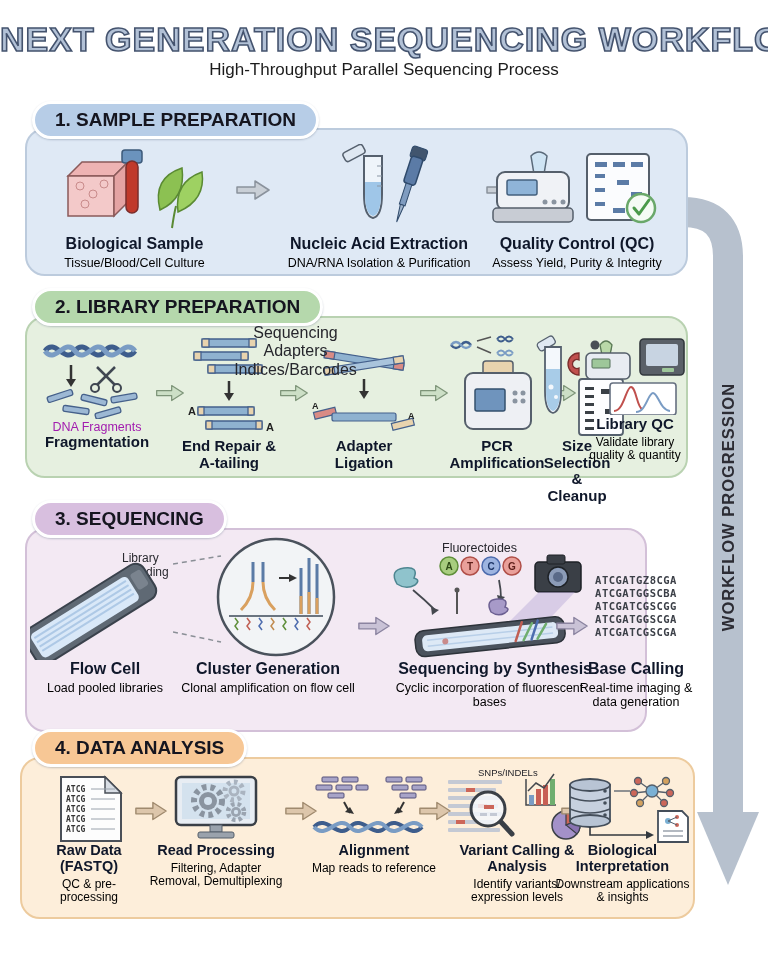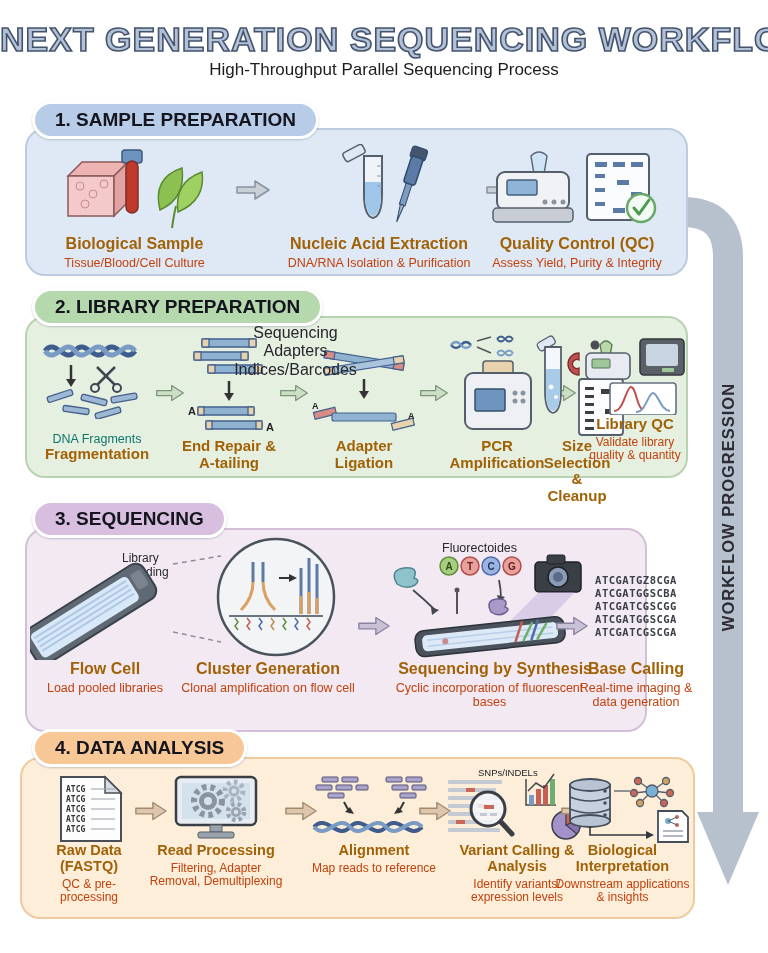--- a/index.html
+++ b/index.html
@@ -4,27 +4,27 @@
 <style>
   html,body{margin:0;padding:0;}
   body{width:768px;height:953px;background:#ffffff;font-family:"Liberation Sans",sans-serif;position:relative;overflow:hidden;}
   .stage{position:absolute;inset:0;}
   .main-title{position:absolute;top:20px;left:0;width:768px;text-align:center;font-size:34px;font-weight:800;letter-spacing:1px;color:#b2c1d6;-webkit-text-stroke:1.6px #44536e;white-space:nowrap;}
   .sub-title{position:absolute;top:60px;left:0;width:768px;text-align:center;font-size:17px;font-weight:500;color:#1c1c1c;}
   .panel{position:absolute;border-radius:20px;background:var(--panel);border:2px solid var(--border);box-sizing:border-box;z-index:2;}
   .tab{position:absolute;z-index:3;background:var(--tab);border:3px solid #ffffff;border-radius:20px;padding:5px 20px;font-size:19px;font-weight:800;color:#15151f;white-space:nowrap;box-shadow:0 1px 2px rgba(40,60,90,.25);}
   .step{position:absolute;display:flex;flex-direction:column;align-items:center;text-align:center;}
   .icon{display:flex;align-items:center;justify-content:center;overflow:visible;}
-  .step-title{font-weight:800;color:#a16207;line-height:1.1;}
-  .step-sub{color:#c2410c;line-height:1.12;margin-top:3px;}
+  .step-title{font-weight:800;color:#0f172a;line-height:1.1;}
+  .step-sub{color:#000000;line-height:1.12;margin-top:3px;}
   .p1 .step-title{font-size:16px;}   .p1 .step-sub{font-size:12.5px;}
   .p2 .step-title{font-size:15px;}   .p2 .step-sub{font-size:12px;}
   .p3 .step-title{font-size:16px;}   .p3 .step-sub{font-size:12.5px;}
   .p4 .step-title{font-size:14.5px;} .p4 .step-sub{font-size:12px;}
-  .caption{font-size:12.5px;color:#0f766e;margin-top:12px;}
+  .caption{font-size:12.5px;color:#a21caf;margin-top:0;}
   .step-arrow{position:absolute;}
   .step-arrow path{fill:var(--af);stroke:var(--as);stroke-width:1.5;stroke-linejoin:round;}
   .adapter-label{position:absolute;text-align:center;font-size:16px;color:#26262c;line-height:1.15;z-index:4;}
   .seq-lines{display:flex;flex-direction:column;align-items:flex-start;gap:1px;font-family:"DejaVu Sans Mono",monospace;font-size:10.5px;font-weight:700;letter-spacing:.5px;color:#3c4048;}
   .progress-wrap{position:absolute;left:640px;top:150px;width:128px;height:780px;z-index:1;}
   .progress-label{font-size:16.5px;font-weight:800;letter-spacing:1px;fill:#2c2c34;}
 </style>
 </head>
 <body>
 

